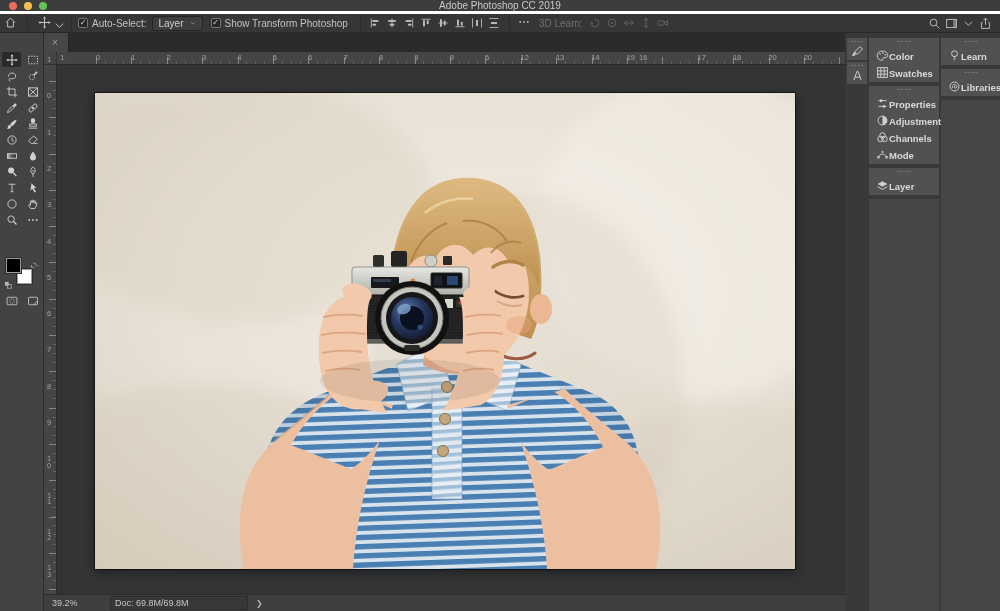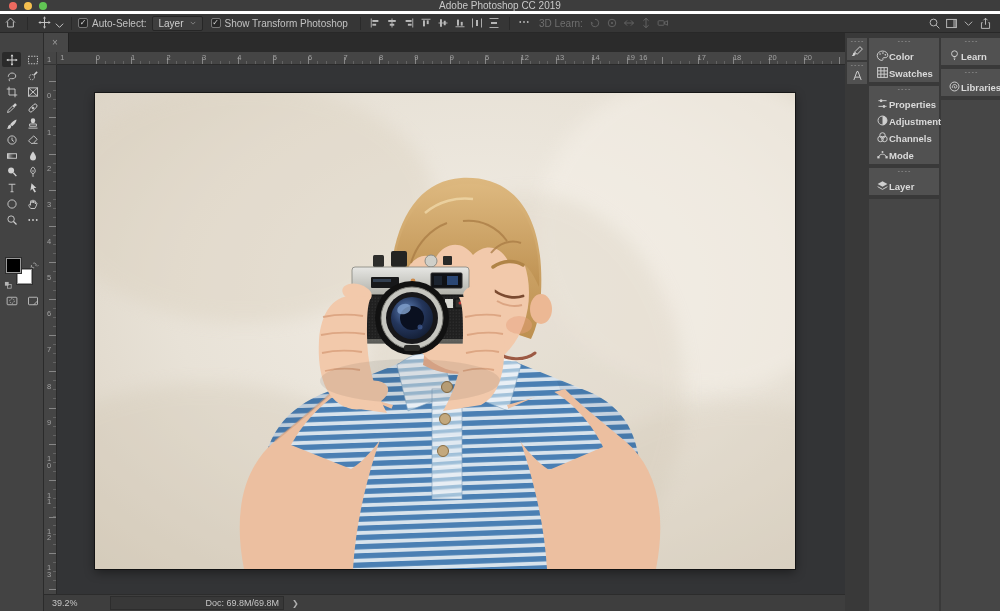--- a/index.html
+++ b/index.html
@@ -72,21 +72,21 @@
             background-size:7px 100%,3px 100%; background-position:right 16.3px,right 16.3px; background-repeat:no-repeat; }
   .vnum { position:absolute; left:0; width:10px; font-size:7.5px; line-height:6.5px; color:#a2a2a2; text-align:center; white-space:pre-line; }
   .canvas { position:absolute; left:57px; top:65px; width:788px; height:529px; background:#333436; }
   .photo { position:absolute; left:38px; top:28px; width:700px; height:476px;
            box-shadow:0 0 0 1px rgba(0,0,0,.5), 0 3px 10px rgba(0,0,0,.45); }
 
   
   .statusbar { position:absolute; left:44px; top:594px; width:801px; height:17px; background:#3e3e3e;
                border-top:1px solid #2c2c2c; display:flex; align-items:center; font-size:9px; color:#c6c6c6; }
   .status-zoom { margin-left:8px; width:40px; }
-  .doc-box { margin-left:18px; width:174px; text-align:right; background:#383838; border:1px solid #2d2d2d; padding:1px 4px; }
+  .doc-box { margin-left:18px; width:138px; text-align:left; background:#383838; border:1px solid #2d2d2d; padding:1px 4px; }
   .status-expander { margin-left:8px; color:#b0b0b0; font-size:8px; }
 
   
   .dock { position:absolute; left:845px; top:33px; width:155px; height:578px; background:#393939; }
   .dock-col1 { position:absolute; left:2px; top:5px; width:20px; }
   .icon-btn { height:22px; background:#515151; margin-bottom:2px; display:flex; flex-direction:column;
               align-items:center; justify-content:center; color:#d2d2d2; }
   .icon-btn svg { width:13px; height:13px; }
   .dock-col2 { position:absolute; left:24px; top:0; width:70px; height:578px; display:flex; flex-direction:column; padding-top:5px; }
   .dock-col3 { position:absolute; left:96px; top:0; width:59px; height:578px; display:flex; flex-direction:column; padding-top:5px; }

